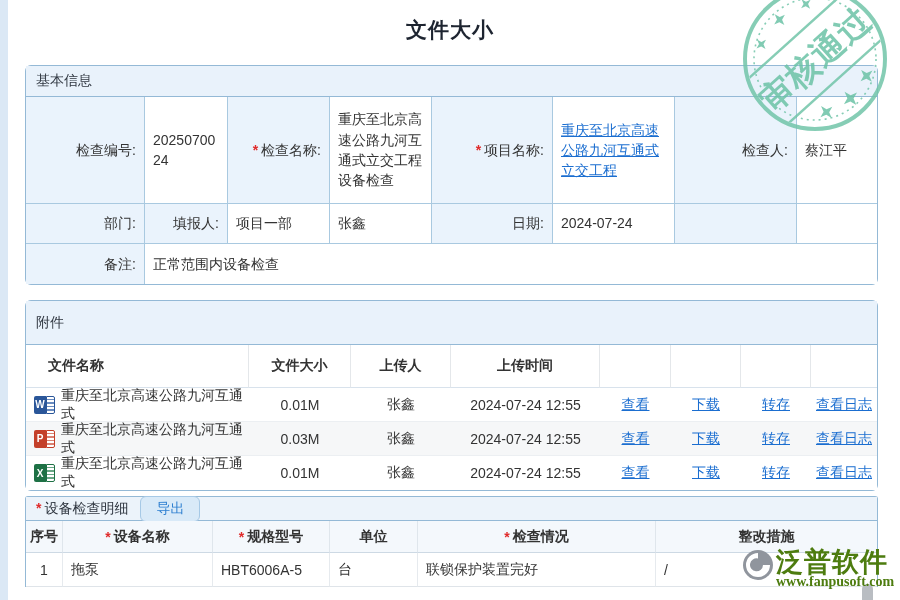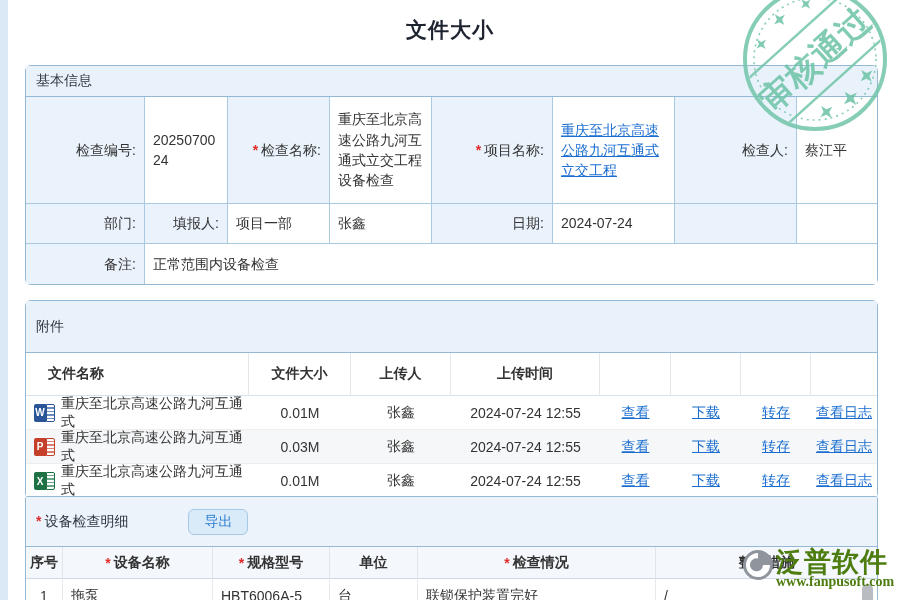--- a/index.html
+++ b/index.html
@@ -27,38 +27,38 @@
   .c.noR { border-right:none; }
   .c.noB { border-bottom:none; }
   .lbl { background:#eaf3fc; justify-content:flex-end; text-align:right; color:#333; }
   .val { background:#fff; justify-content:flex-start; text-align:left; word-break:break-all; }
   .req { color:#e02b2b; margin-right:3px; font-weight:bold; }
   a.lnk, .lnk { color:#1b6ed0; text-decoration:underline; cursor:pointer; }
   .remark-val { grid-column:2 / -1; }
 
   
   .panel-att { top:300px; }
-  .panel-att .panel-head { height:52px; }
+  .panel-att .panel-head { height:44px; }
   .agrid { display:grid; grid-template-columns:223px 102px 100px 149px 71px 70px 70px 1fr; }
   .ah { height:43px; display:flex; align-items:center; justify-content:center; font-weight:bold;
         color:#333; border-right:1px solid #e4e7ea; border-bottom:1px solid #d8e2ec; background:#fff; }
   .ah.first { justify-content:flex-start; padding-left:22px; }
   .ah.noR { border-right:none; }
   .ar { height:34px; display:flex; align-items:center; justify-content:center;
         border-bottom:1px solid #eceff2; background:#fff; }
   .row-alt .ar { background:#f6f7f8; }
   .ar.name { justify-content:flex-start; padding-left:8px; gap:6px; }
   .file-icon { display:inline-flex; width:21px; height:18px; flex:none; }
   .file-icon .tab { width:12px; height:18px; border-radius:2px 0 0 2px; color:#fff; font-size:10px;
         font-weight:bold; display:flex; align-items:center; justify-content:center; }
   .file-icon .pg { width:9px; height:18px; border-radius:0 2px 2px 0; }
 
   
   .panel-detail { top:496px; border-bottom:none; border-radius:3px 3px 0 0; }
-  .panel-detail .panel-head { height:50px; background:#ecf3fa;gap:48px; }
+  .panel-detail .panel-head { height:24px; background:#ecf3fa; }
   .export-btn { margin-left:12px; background:#d9eaf8; border:1px solid #a6c9e6; border-radius:6px;
         color:#2d7fd0; font-size:14px; padding:3px 15px; cursor:pointer;
         font-family:"Liberation Sans",sans-serif; }
   .dgrid { display:grid; grid-template-columns:37px 150px 117px 88px 238px 1fr;text-align:right; }
   .dh { height:32px; display:flex; align-items:center; justify-content:center; font-weight:bold;
         background:#f4f8fc; color:#333; border-right:1px solid #dfe6ec; border-bottom:1px solid #cdd9e4; }
   .dh.noR { border-right:none; }
   .dc { height:34px; display:flex; align-items:center; padding:0 8px;
         border-right:1px solid #e6eaee; border-bottom:1px solid #dfe4e9; background:#fff; }
   .dc.center { justify-content:center; }

